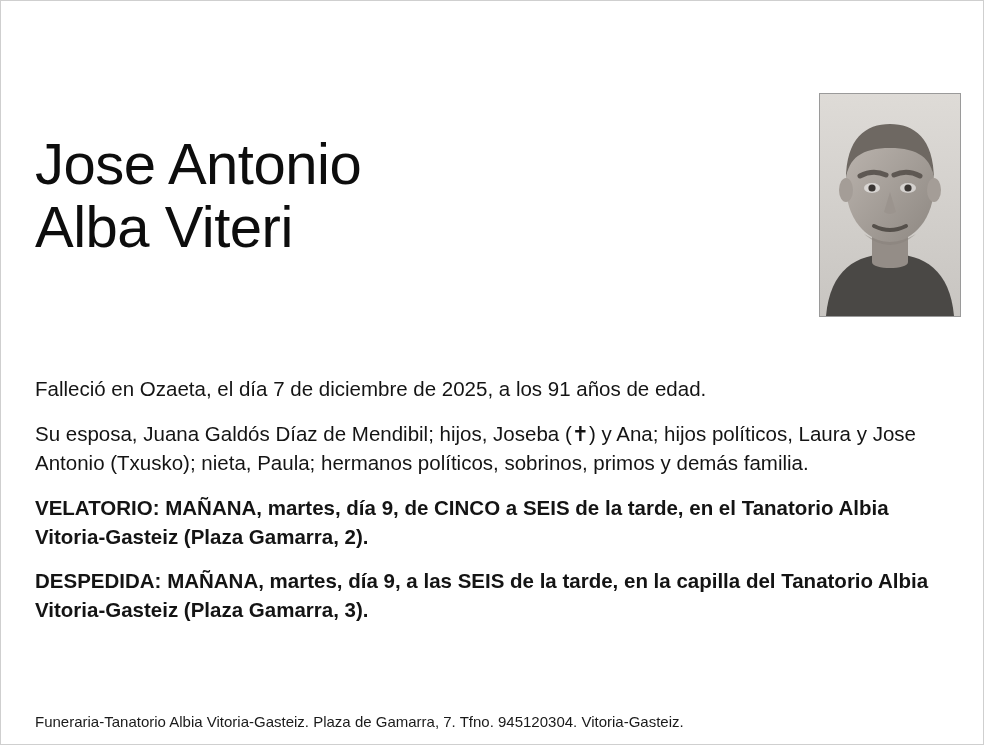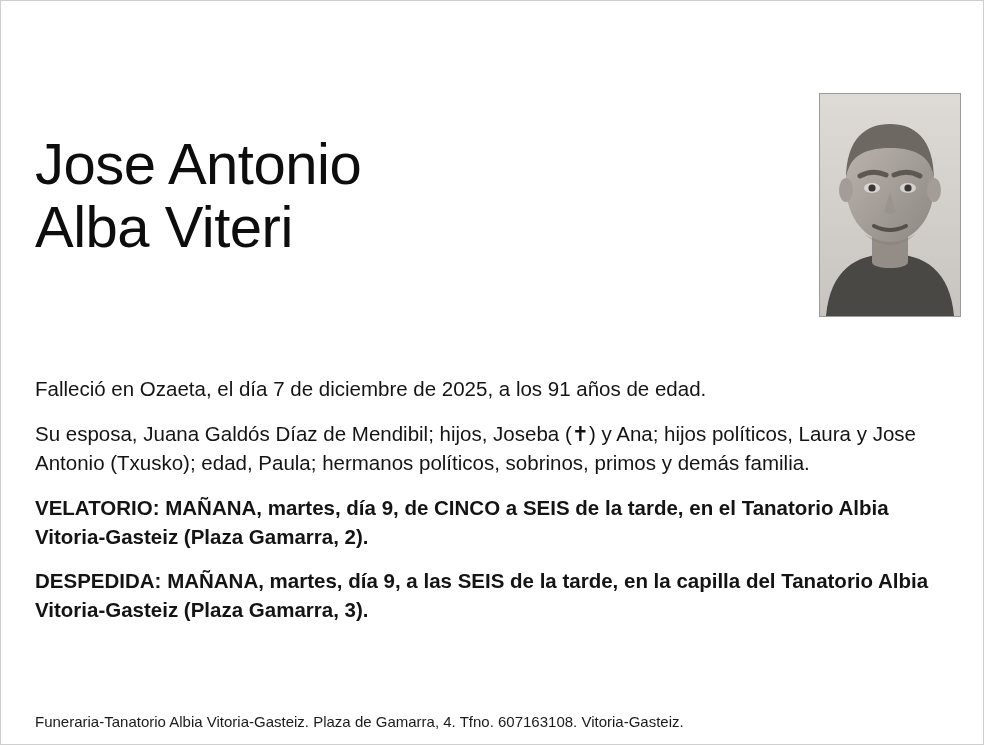--- a/index.html
+++ b/index.html
@@ -172,20 +172,20 @@
     </svg>
   </div>
 
   <div class="name">
     <span class="line">Jose Antonio</span>
     <span class="line">Alba Viteri</span>
   </div>
 
   <div class="body">
     <p class="p">Falleció en Ozaeta, el día 7 de diciembre de 2025, a los 91 años de edad.</p>
-    <p class="p">Su esposa, Juana Galdós Díaz de Mendibil; hijos, Joseba (✝) y Ana; hijos políticos, Laura y Jose Antonio (Txusko); edad, Paula; hermanos políticos, sobrinos, primos y demás familia.</p>
+    <p class="p">Su esposa, Juana Galdós Díaz de Mendibil; hijos, Joseba (✝) y Ana; hijos políticos, Laura y Jose Antonio (Txusko); nieta, Paula; hermanos políticos, sobrinos, primos y demás familia.</p>
     <p class="p bold">VELATORIO: MAÑANA, martes, día 9, de CINCO a SEIS de la tarde, en el Tanatorio Albia Vitoria-Gasteiz (Plaza Gamarra, 2).</p>
     <p class="p bold">DESPEDIDA: MAÑANA, martes, día 9, a las SEIS de la tarde, en la capilla del Tanatorio Albia Vitoria-Gasteiz (Plaza Gamarra, 3).</p>
   </div>
 
-  <div class="footer">Funeraria-Tanatorio Albia Vitoria-Gasteiz. Plaza de Gamarra, 4. Tfno. 607163108. Vitoria-Gasteiz.</div>
+  <div class="footer">Funeraria-Tanatorio Albia Vitoria-Gasteiz. Plaza de Gamarra, 7. Tfno. 945120304. Vitoria-Gasteiz.</div>
 
 </div>
 
 </body></html>

